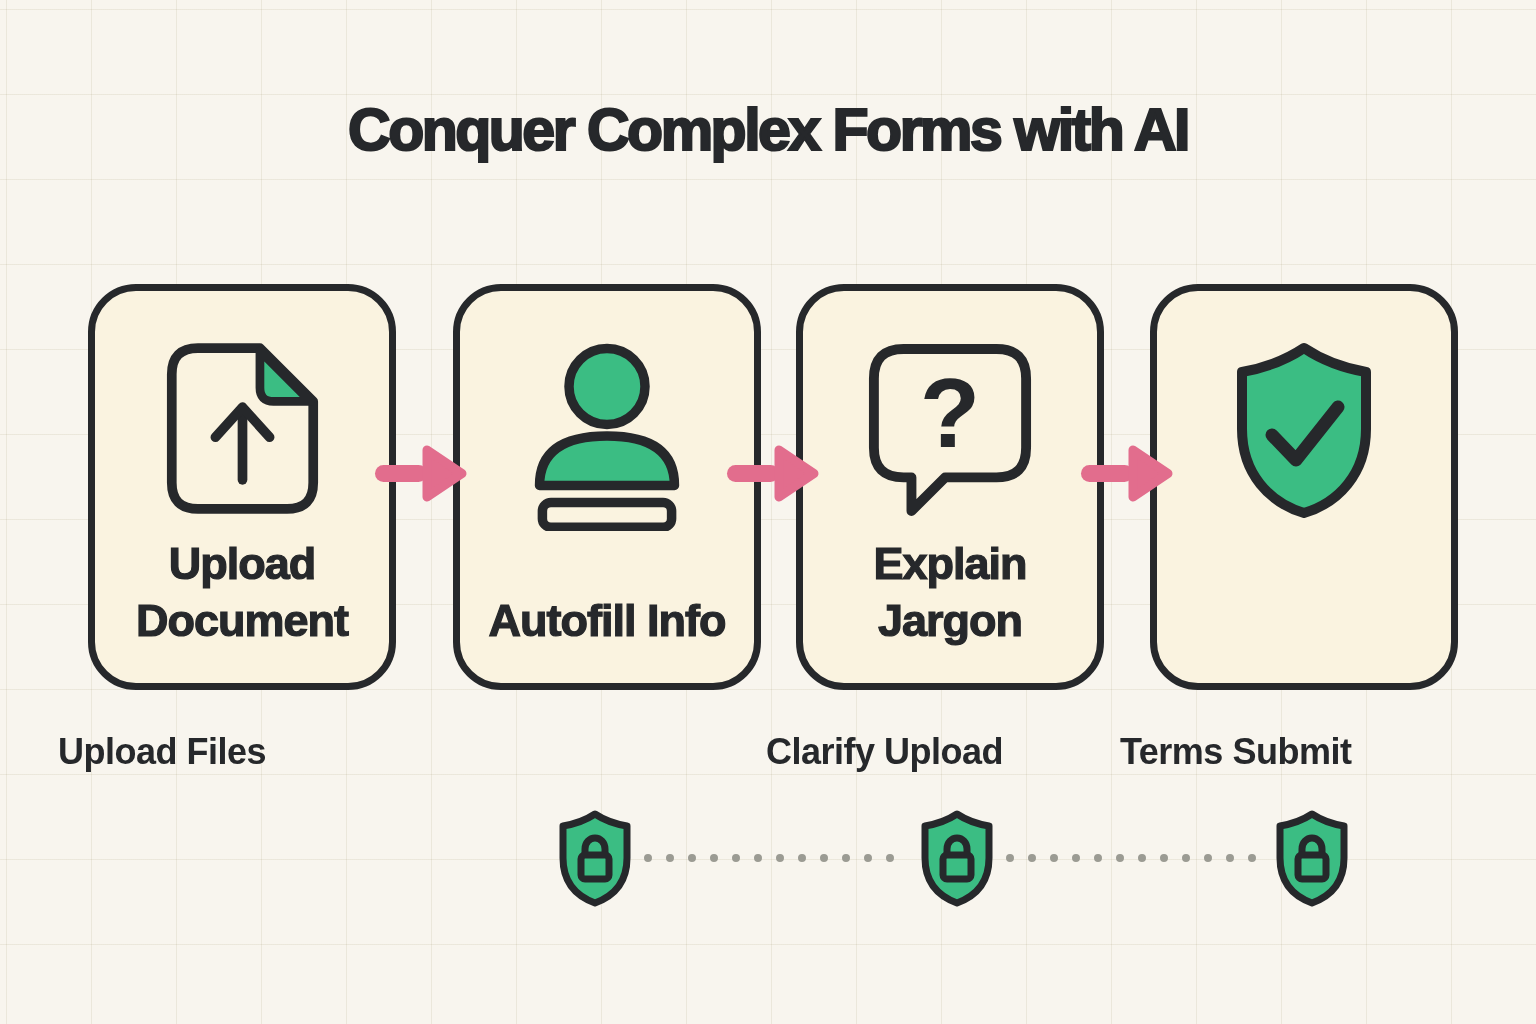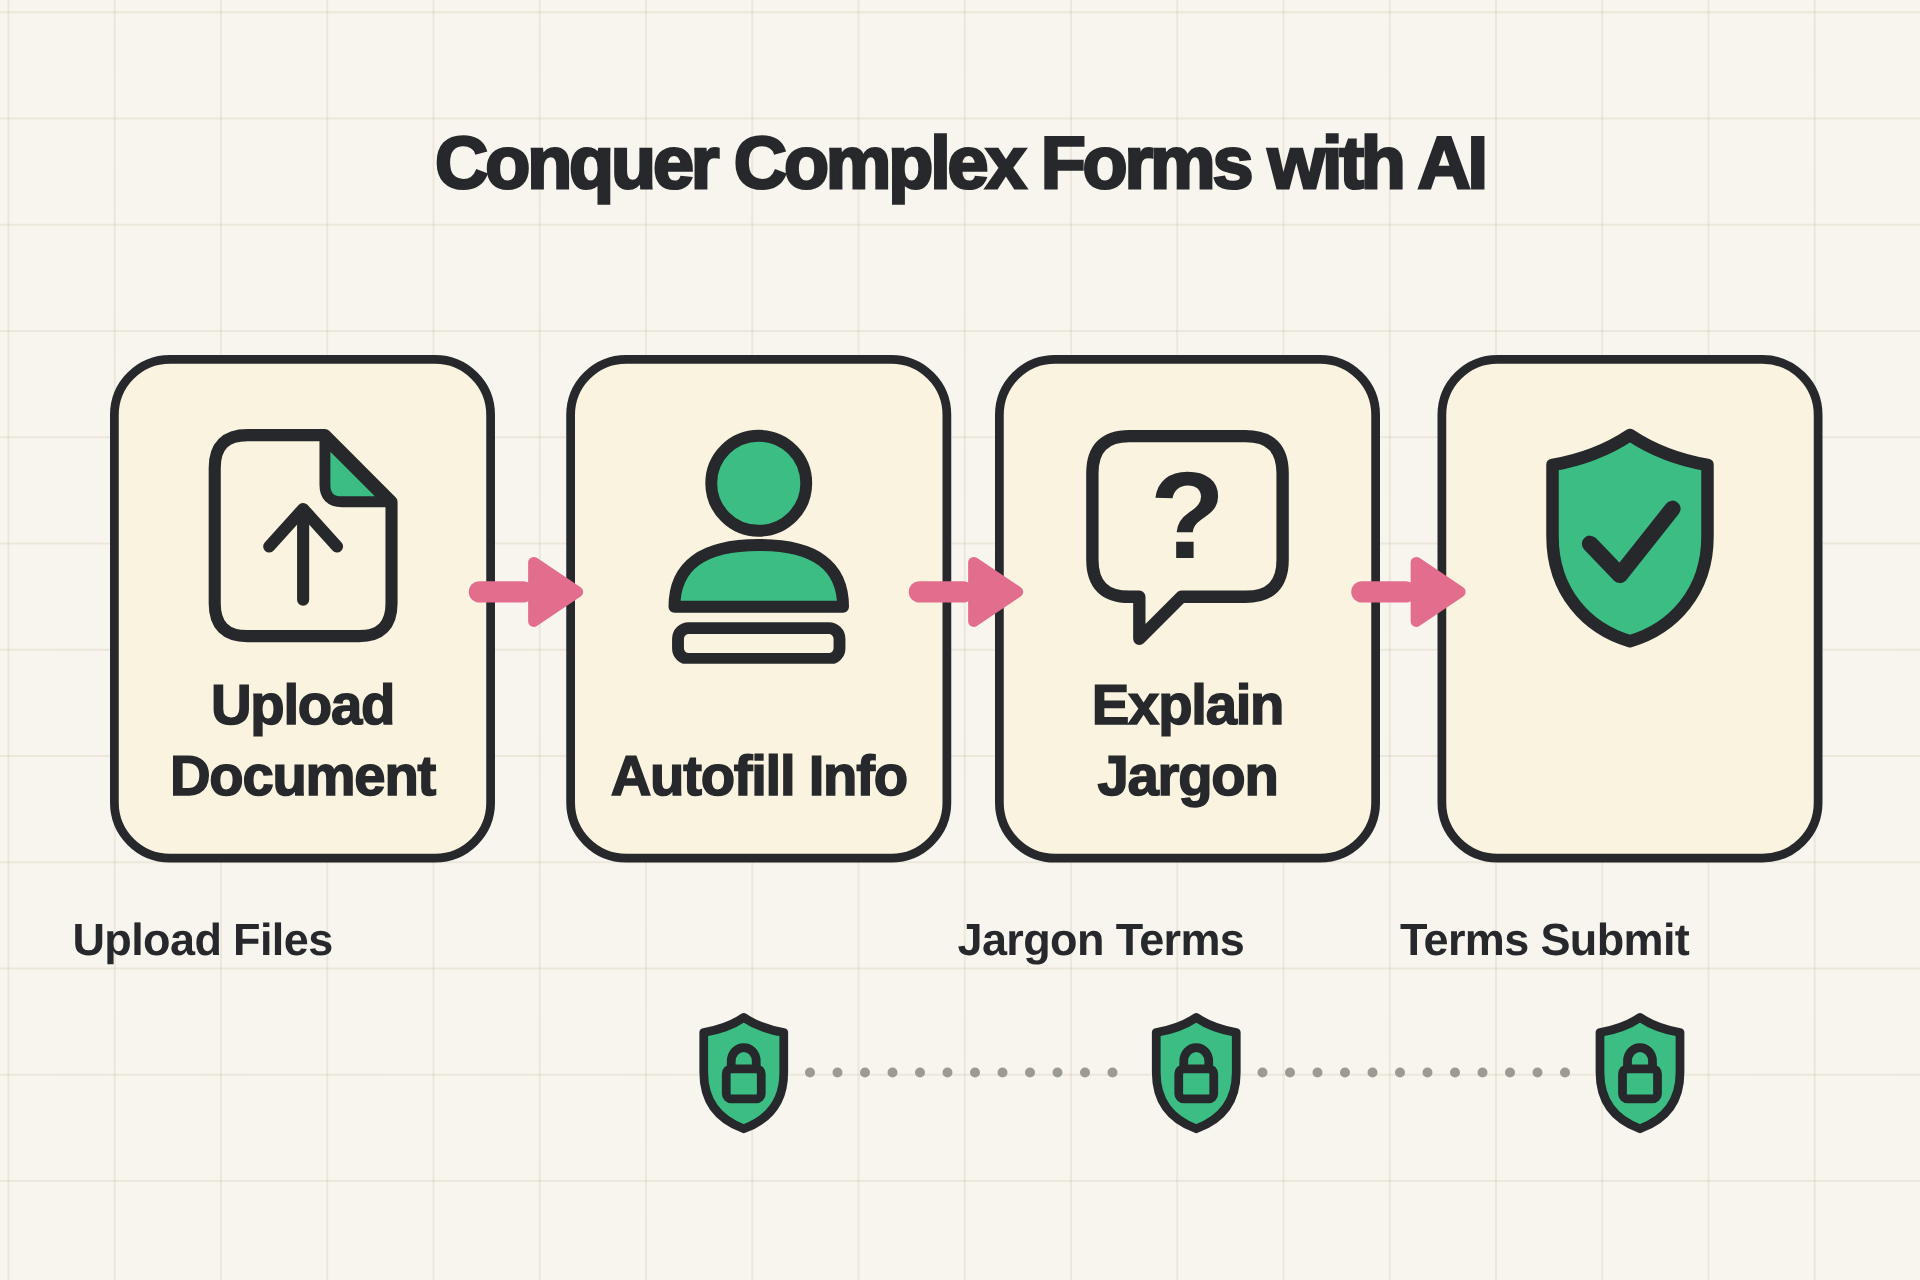--- a/index.html
+++ b/index.html
@@ -107,21 +107,21 @@
   <div class="step s2">
     <div class="card">
       <div class="icon">
         <svg width="168" height="176" viewBox="0 0 170 178">
           <path d="M38 8 H132 Q162 8 162 38 V108 Q162 138 132 138 H80 L46 172 V138 H38 Q8 138 8 108 V38 Q8 8 38 8 Z" fill="var(--card)" stroke="var(--ink)" stroke-width="10" stroke-linejoin="round"></path>
           <text x="85" y="107" text-anchor="middle" font-family="Liberation Sans, sans-serif" font-size="100" font-weight="bold" fill="var(--ink)">?</text>
         </svg>
       </div>
       <div class="card-title">Explain Jargon</div>
     </div>
-    <div class="caption">Jargon Terms</div>
+    <div class="caption">Clarify Upload</div>
   </div>
 
   <div class="step s3">
     <div class="card">
       <div class="icon">
         <svg width="158" height="180" viewBox="0 0 156 180">
           <path d="M78 7 C96 19 117 27 140 31 V88 C140 133 112 162 78 172 C44 162 16 133 16 88 V31 C39 27 60 19 78 7 Z" fill="var(--green)" stroke="var(--ink)" stroke-width="10" stroke-linejoin="round"></path>
           <path d="M46 94 L70 119 L112 66" fill="none" stroke="var(--ink)" stroke-width="13" stroke-linecap="round" stroke-linejoin="round"></path>
         </svg>
       </div>

